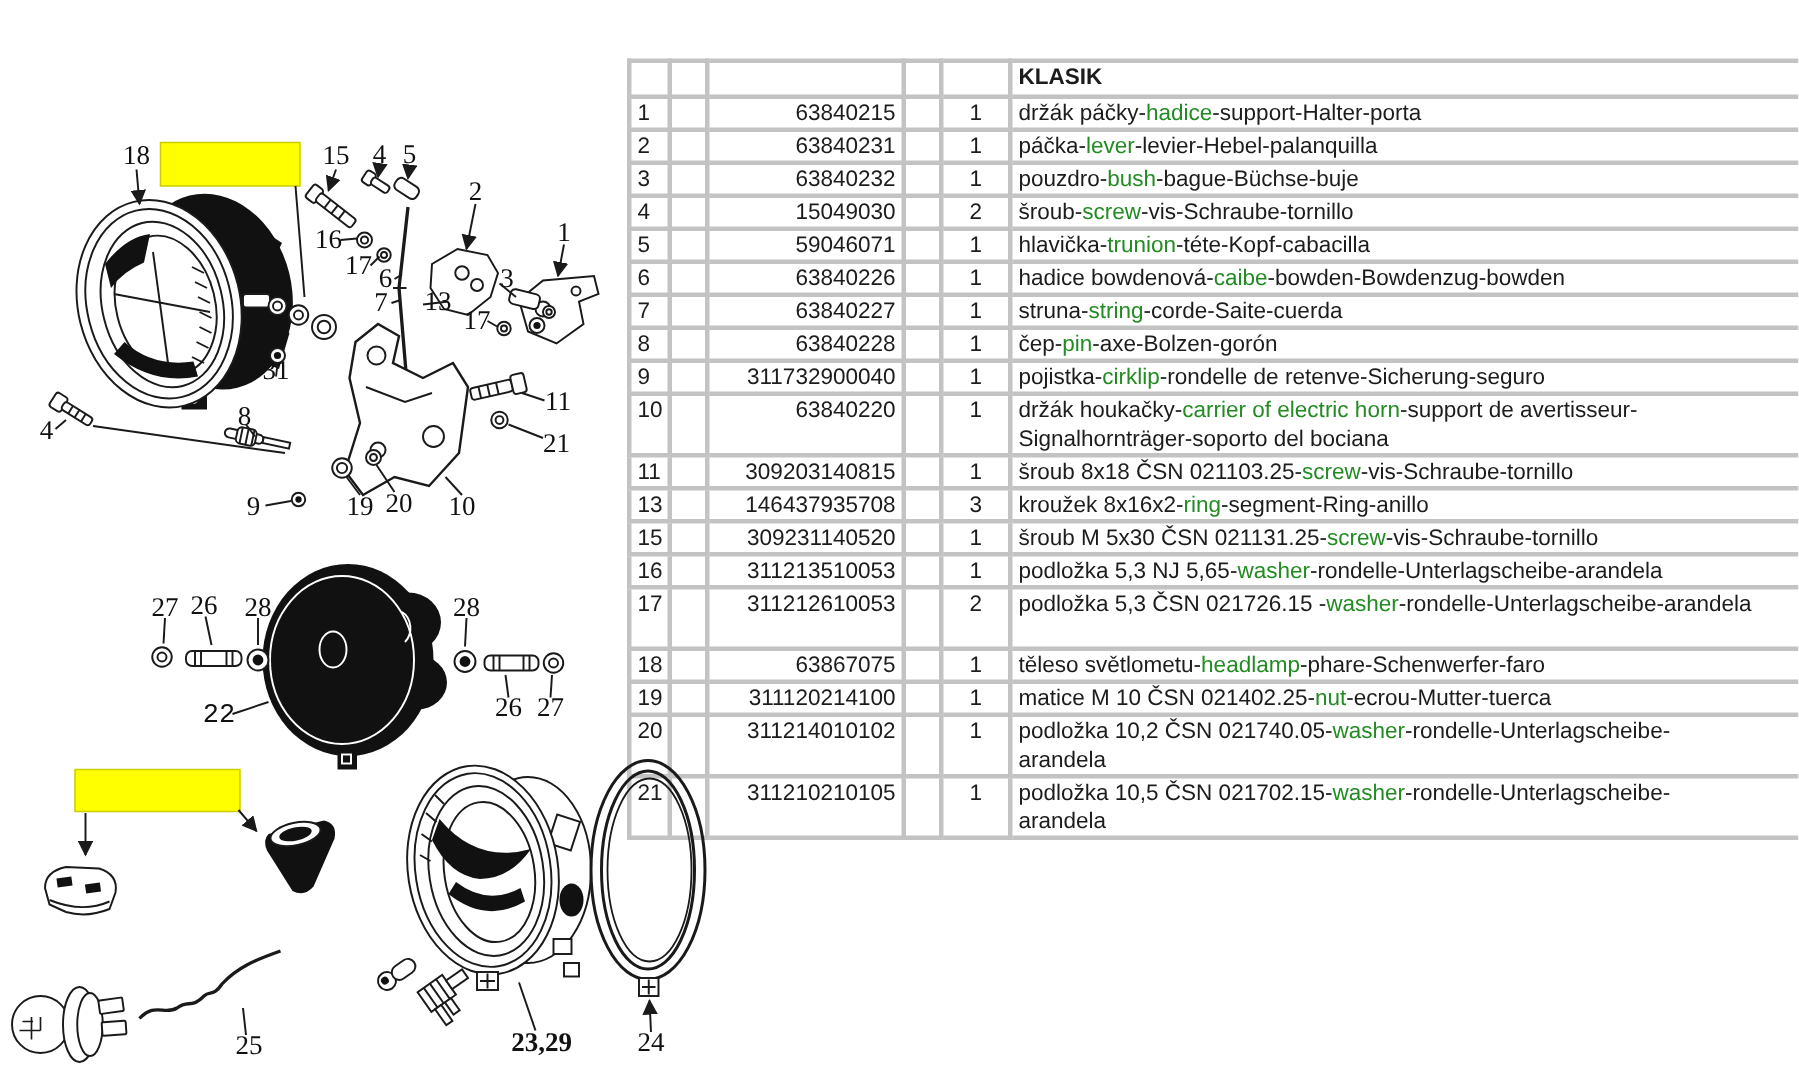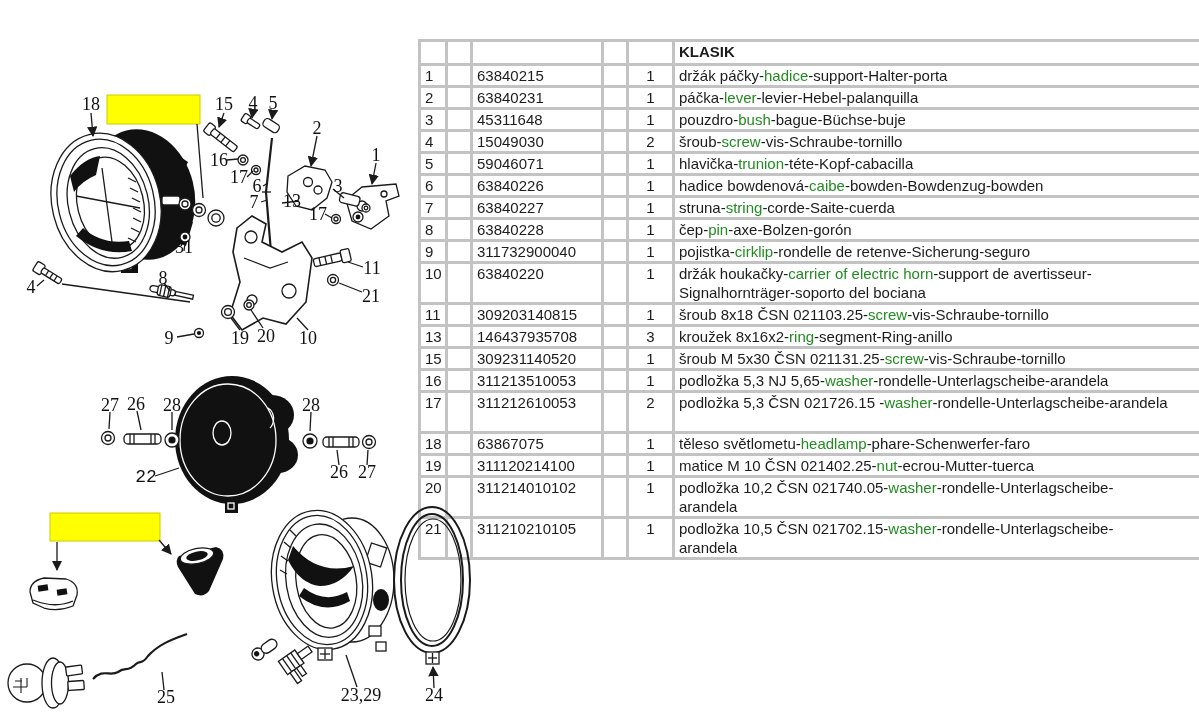--- a/index.html
+++ b/index.html
@@ -15,21 +15,21 @@
     font-size:15px;color:#1c1c1c;
   }
   table.parts td{
     border:3px solid var(--grid);
     padding:0 4px;vertical-align:top;
     line-height:19px;height:19px;
     white-space:nowrap;overflow:hidden;
   }
   table.parts tr.hdr td{height:21px;font-weight:bold;}
   td.c-no{text-align:left;padding:0 2px;}
-  td.c-part{padding-right:6px;}
+  td.c-part{text-align:right;padding-right:6px;}
   td.c-qty{text-align:center;}
   td.c-desc div{line-height:19px;height:19px;white-space:nowrap;overflow:hidden;}
   .g{color:var(--green);}
   
   svg.diagram{position:absolute;left:0;top:0;z-index:5;pointer-events:none;}
   #labels{position:absolute;left:0;top:0;width:1199px;height:718px;z-index:6;pointer-events:none;}
   .dlabel{
     position:absolute;transform:translate(-50%,-50%);
     font-family:"Liberation Serif",serif;font-size:18px;color:#111;
     white-space:nowrap;
@@ -74,21 +74,21 @@
           <td class="c-part">63840231</td>
           <td></td>
           <td class="c-qty">1</td>
           <td class="c-desc">
             <div><span>páčka-</span><span class="g">lever</span><span>-levier-Hebel-palanquilla</span></div>
           </td>
         </tr>
         <tr>
           <td class="c-no">3</td>
           <td></td>
-          <td class="c-part">45311648</td>
+          <td class="c-part">63840232</td>
           <td></td>
           <td class="c-qty">1</td>
           <td class="c-desc">
             <div><span>pouzdro-</span><span class="g">bush</span><span>-bague-Büchse-buje</span></div>
           </td>
         </tr>
         <tr>
           <td class="c-no">4</td>
           <td></td>
           <td class="c-part">15049030</td>
@@ -557,16 +557,16 @@
       <span class="dlabel" style="left: 372px; top: 268px;">11</span>
       <span class="dlabel" style="left: 371px; top: 296px;">21</span>
       <span class="dlabel" style="left: 110px; top: 405px;">27</span>
       <span class="dlabel" style="left: 136px; top: 404px;">26</span>
       <span class="dlabel" style="left: 172px; top: 405px;">28</span>
       <span class="dlabel" style="left: 311px; top: 405px;">28</span>
       <span class="dlabel" style="left: 146px; top: 477px; font-family: Liberation Mono, monospace;">22</span>
       <span class="dlabel" style="left: 339px; top: 472px;">26</span>
       <span class="dlabel" style="left: 367px; top: 472px;">27</span>
       <span class="dlabel" style="left: 166px; top: 697px;">25</span>
-      <span class="dlabel" style="left: 361px; top: 695px;">23,29</span>
+      <span class="dlabel" style="left: 361px; top: 695px; font-weight: bold;">23,29</span>
       <span class="dlabel" style="left: 434px; top: 695px;">24</span>
     </div>
 </div>
 
 </body></html>

